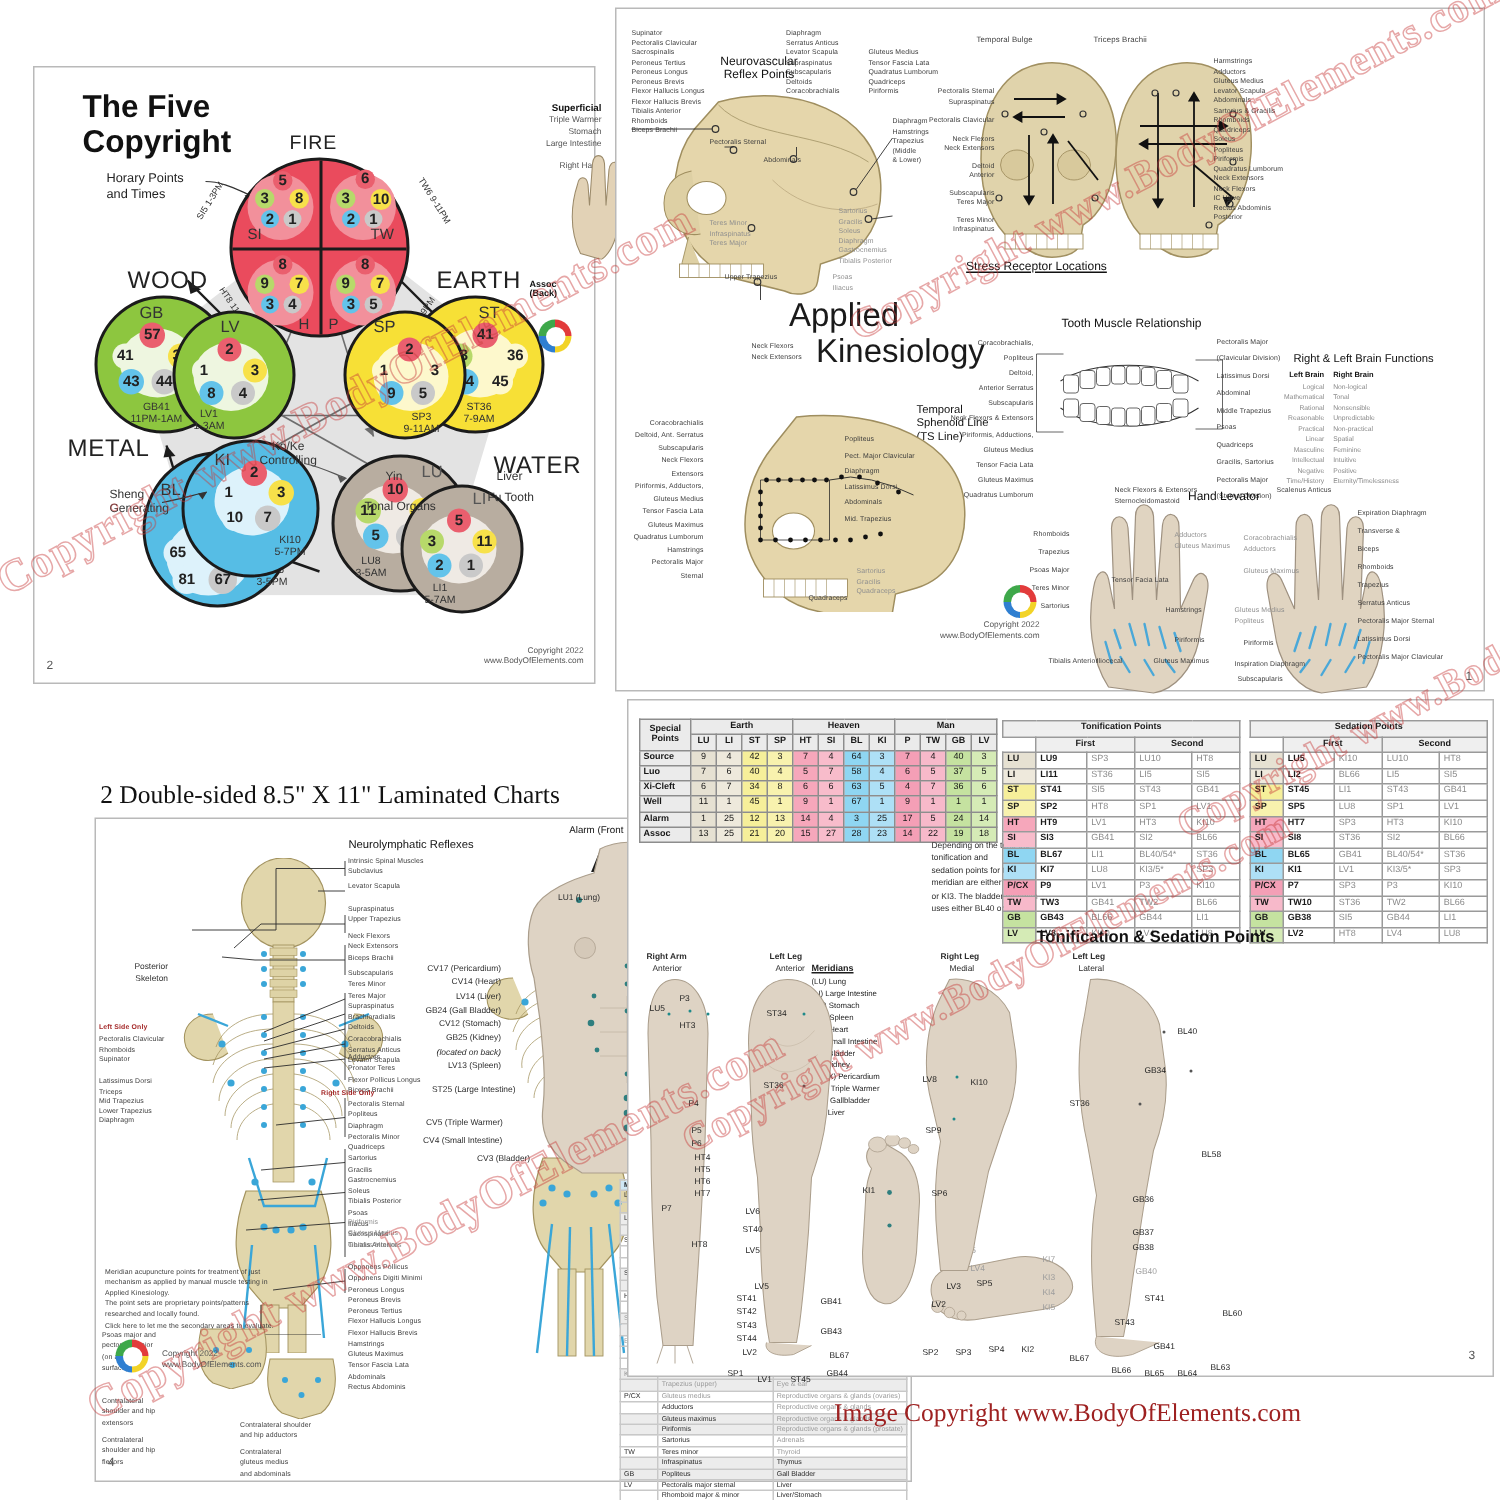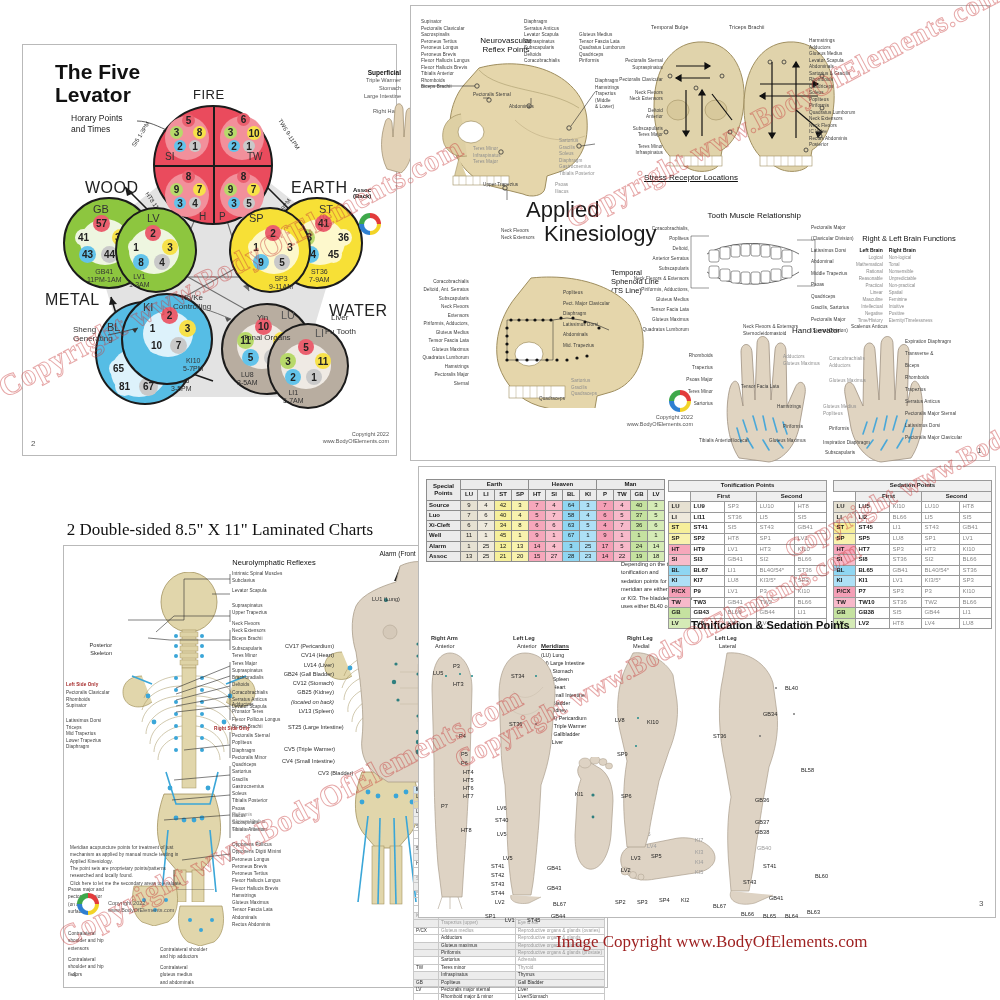--- a/index.html
+++ b/index.html
@@ -92,21 +92,21 @@
     background: conic-gradient(#e23b3b 0 25%, #f2d327 0 50%, #2f7fd1 0 75%, #3ea84a 0 100%);
     display:flex;align-items:center;justify-content:center;}
   .logo-wheel i{ width:13px;height:13px;border-radius:50%;background:#fff; display:block;}
 </style>
 </head>
 <body>
 
 <div class="panel" id="five-elements">
 
   <div class="fe-title">
-    <span>The Five</span><br><span>Levator</span>
+    <span>The Five</span><br><span>Copyright</span>
   </div>
 
   <div class="fe-horary">
     <span>Horary Points</span><br><span>and Times</span>
   </div>
 
   <svg width="40" height="18" style="position:absolute;left:112px;top:74px">
     <path d="M2,2 C14,2 24,8 34,12" stroke="#333" fill="none" stroke-width=".8"></path>
     <path d="M34,12 l-6,-1 l3,4 z" fill="#333"></path>
   </svg>

